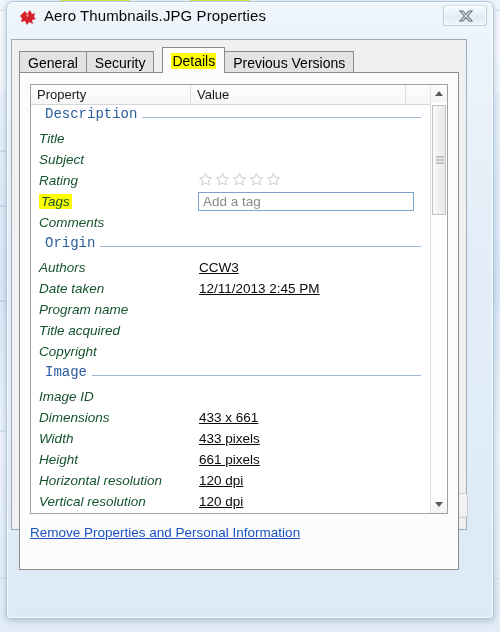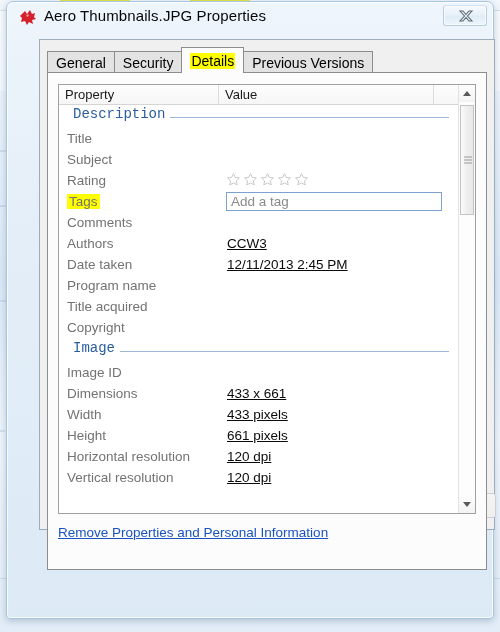--- a/index.html
+++ b/index.html
@@ -64,21 +64,21 @@
     background: linear-gradient(180deg, #f4f9fd 0%, #e8f1f9 48%, #dfebf6 52%, #eef5fb 100%);
     box-shadow: 0 0 0 1px rgba(255,255,255,0.6) inset;
     box-sizing: border-box;
     cursor: default;
   }
   #close-button svg { position: absolute; left: 13px; top: 3px; }
 
   
   #client {
     position: absolute;
-    left: 32px; top: 37px;
+    left: 4px; top: 37px;
     width: 456px; height: 491px;
     background: #f0f0f0;
     border: 1px solid #9badbd;
     box-sizing: border-box;
   }
 
   
   #tabstrip {
     position: absolute;
     left: 7px; top: 7px;
@@ -98,20 +98,21 @@
     box-sizing: border-box;
     white-space: nowrap;
     cursor: default;
     position: relative;
   }
   .tab.selected {
     height: 26px;
     background: #fcfcfc;
     border-color: #8d8d8d;
     z-index: 3;
+    margin-left: 9px;
   }
   .tab.selected .tab-label-hl {
     background: #ffff00;
     padding: 0 1px;
   }
 
   #tabpage {
     position: absolute;
     left: 7px; top: 32px;
     width: 440px; height: 498px;
@@ -181,22 +182,23 @@
   }
 
   .prop-row {
     position: relative;
     height: 21px;
   }
   .prop-name {
     position: absolute;
     left: 8px; top: 2px;
     font-size: 13.5px;
-    color: #737373;
+    color: #14532d;
     white-space: nowrap;
+    font-style: italic;
   }
   .prop-name .hl {
     background: #ffff00;
     padding: 0 2px;
   }
   .prop-value {
     position: absolute;
     left: 168px; top: 2px;
     font-size: 13.5px;
     color: #0a0a0a;
@@ -413,20 +415,24 @@
           <div class="prop-row">
             <span class="prop-name"><span class="hl">Tags</span></span>
             <input class="tag-input" type="text" value="" placeholder="Add a tag" style="">
           </div>
 
           <div class="prop-row">
             <span class="prop-name">Comments</span>
             <span class="prop-value"></span>
           </div>
 
+          <div class="group">
+            <span class="group-label">Origin</span>
+            <span class="group-rule"></span>
+          </div>
 
           <div class="prop-row">
             <span class="prop-name">Authors</span>
             <span class="prop-value">CCW3</span>
           </div>
           <div class="prop-row">
             <span class="prop-name">Date taken</span>
             <span class="prop-value">12/11/2013 2:45 PM</span>
           </div>
           <div class="prop-row">

